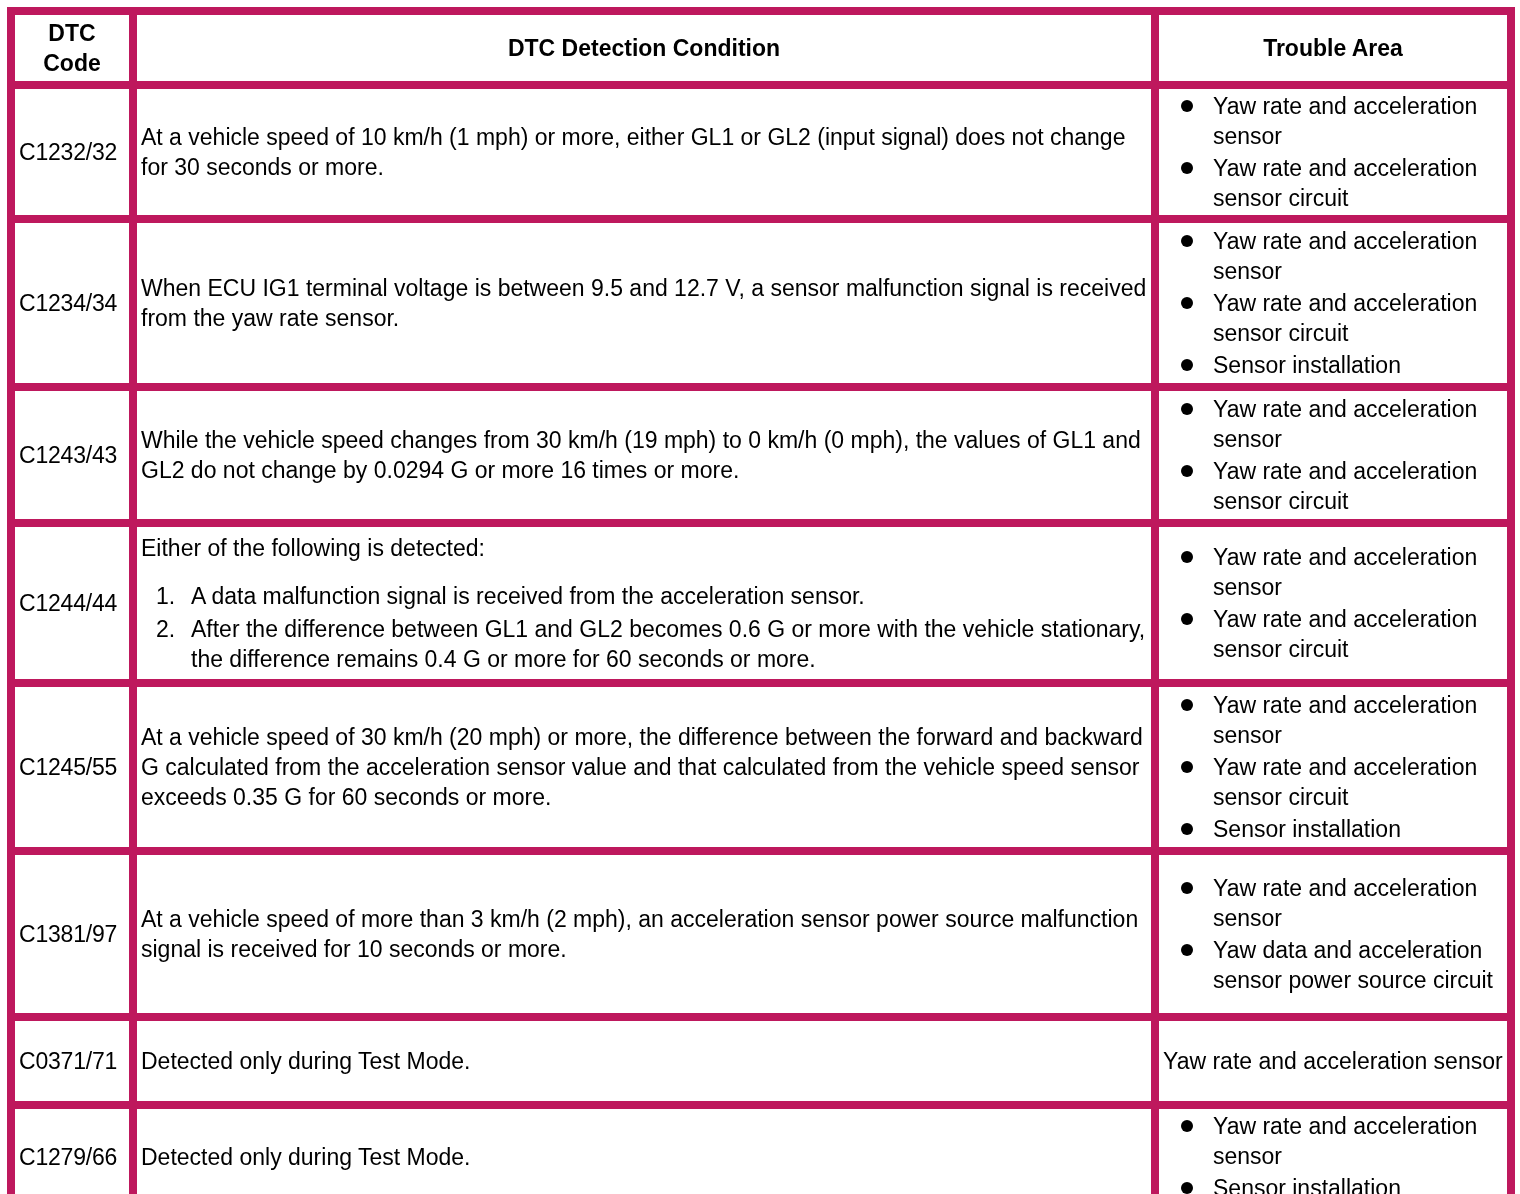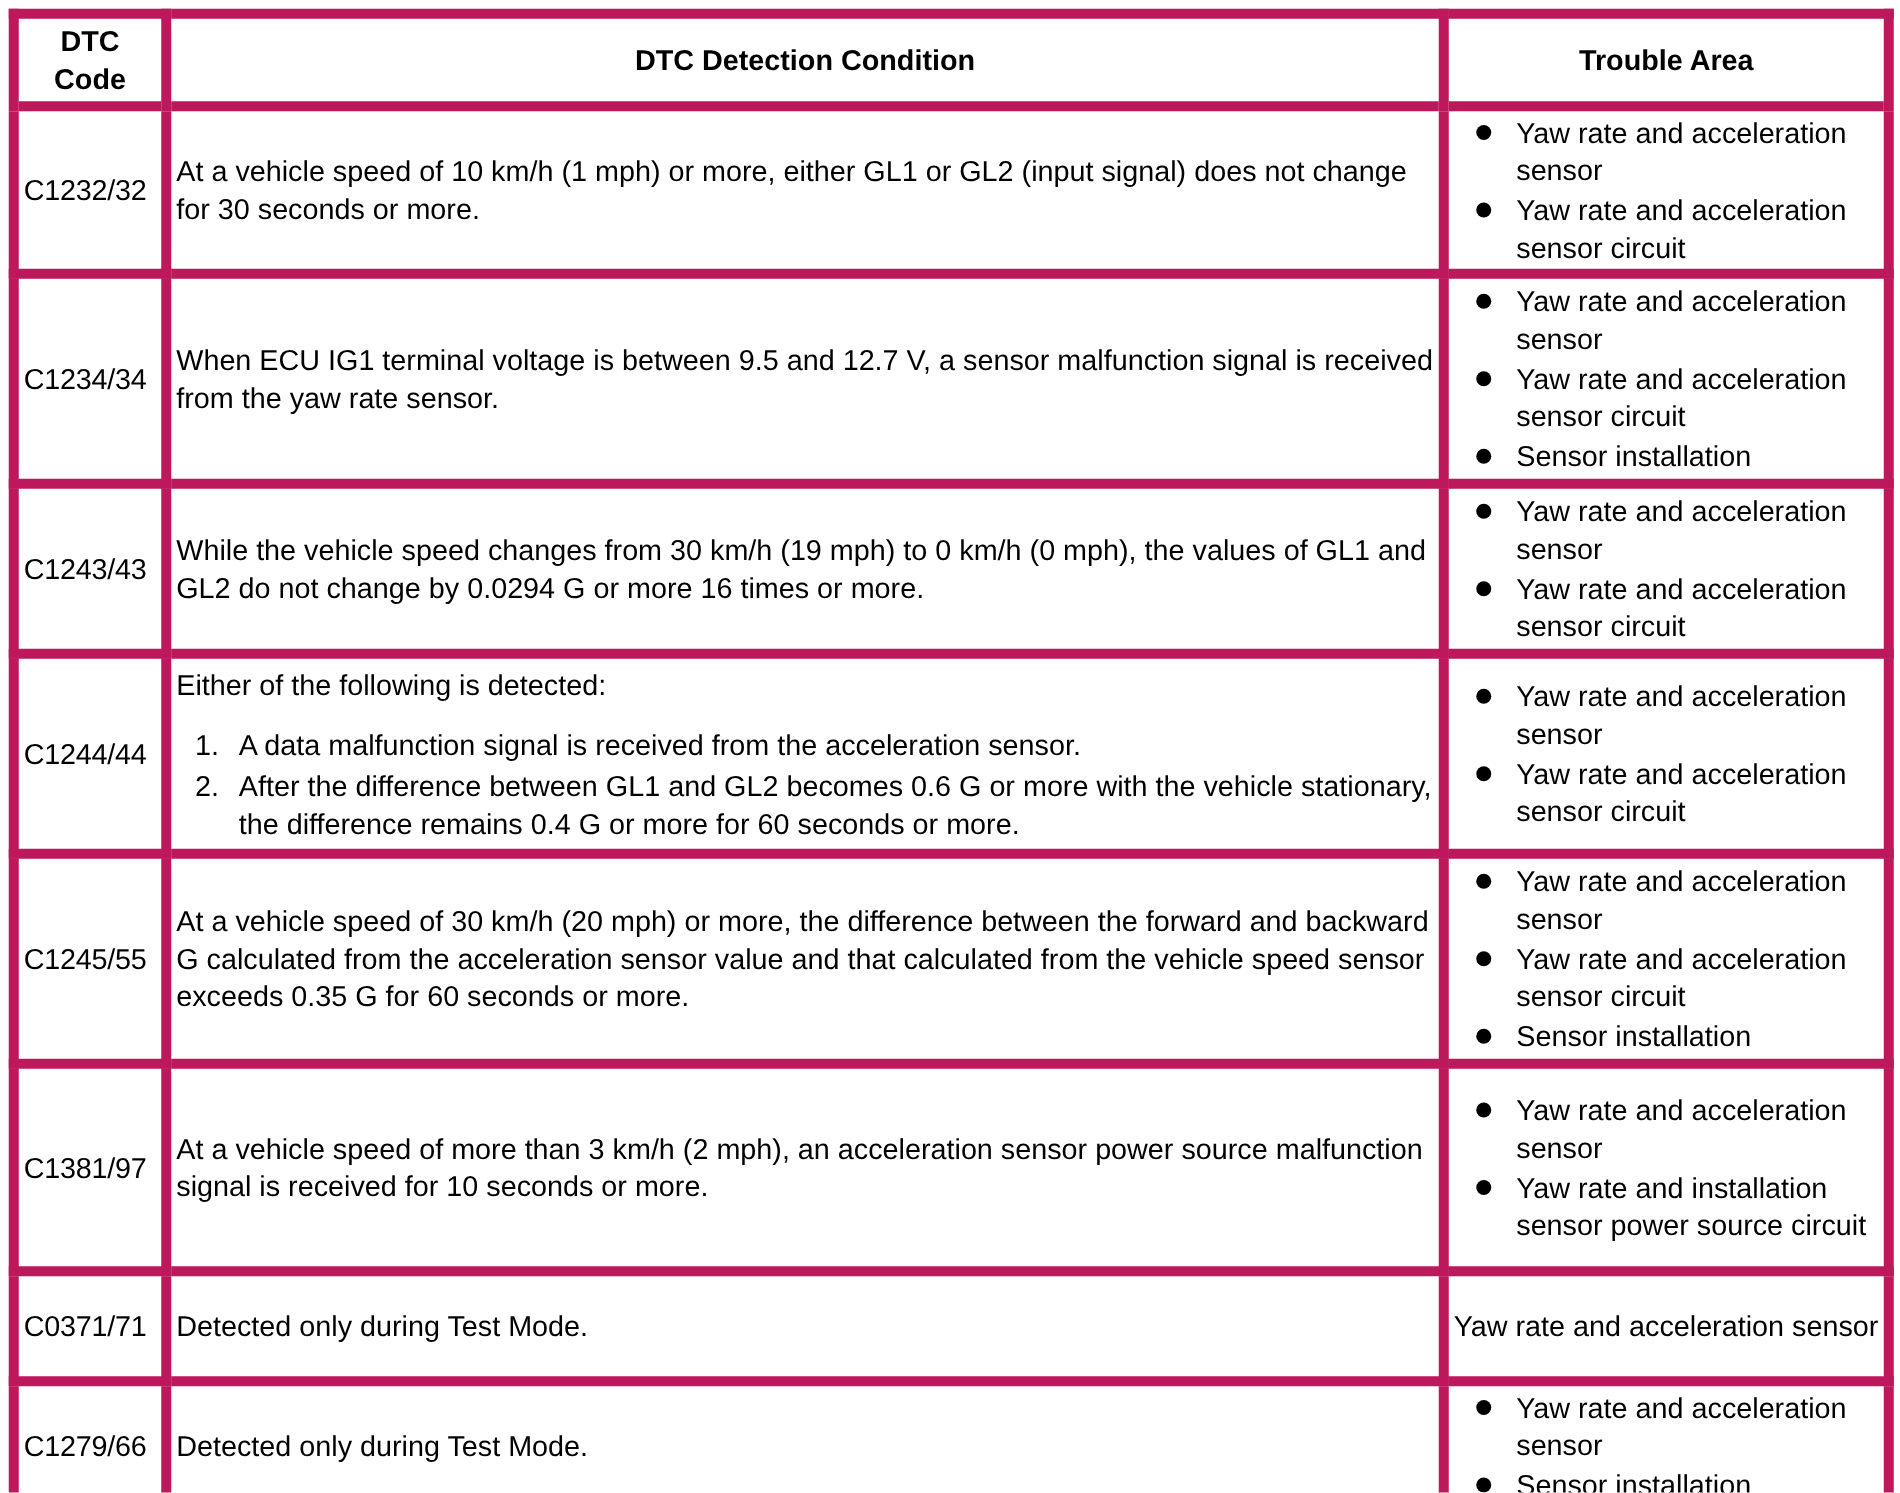--- a/index.html
+++ b/index.html
@@ -167,21 +167,21 @@
         </ul>
       </td>
     </tr>
 
     <tr style="height:166px">
       <td class="code">C1381/97</td>
       <td class="cond">At a vehicle speed of more than 3 km/h (2 mph), an acceleration sensor power source malfunction signal is received for 10 seconds or more.</td>
       <td class="area">
         <ul class="bullets">
           <li><span class="dot"></span><span>Yaw rate and acceleration sensor</span></li>
-          <li><span class="dot"></span><span>Yaw rate and installation sensor power source circuit</span></li>
+          <li><span class="dot"></span><span>Yaw data and acceleration sensor power source circuit</span></li>
         </ul>
       </td>
     </tr>
 
     <tr style="height:88px">
       <td class="code">C0371/71</td>
       <td class="cond">Detected only during Test Mode.</td>
       <td class="area">Yaw rate and acceleration sensor</td>
     </tr>
 

